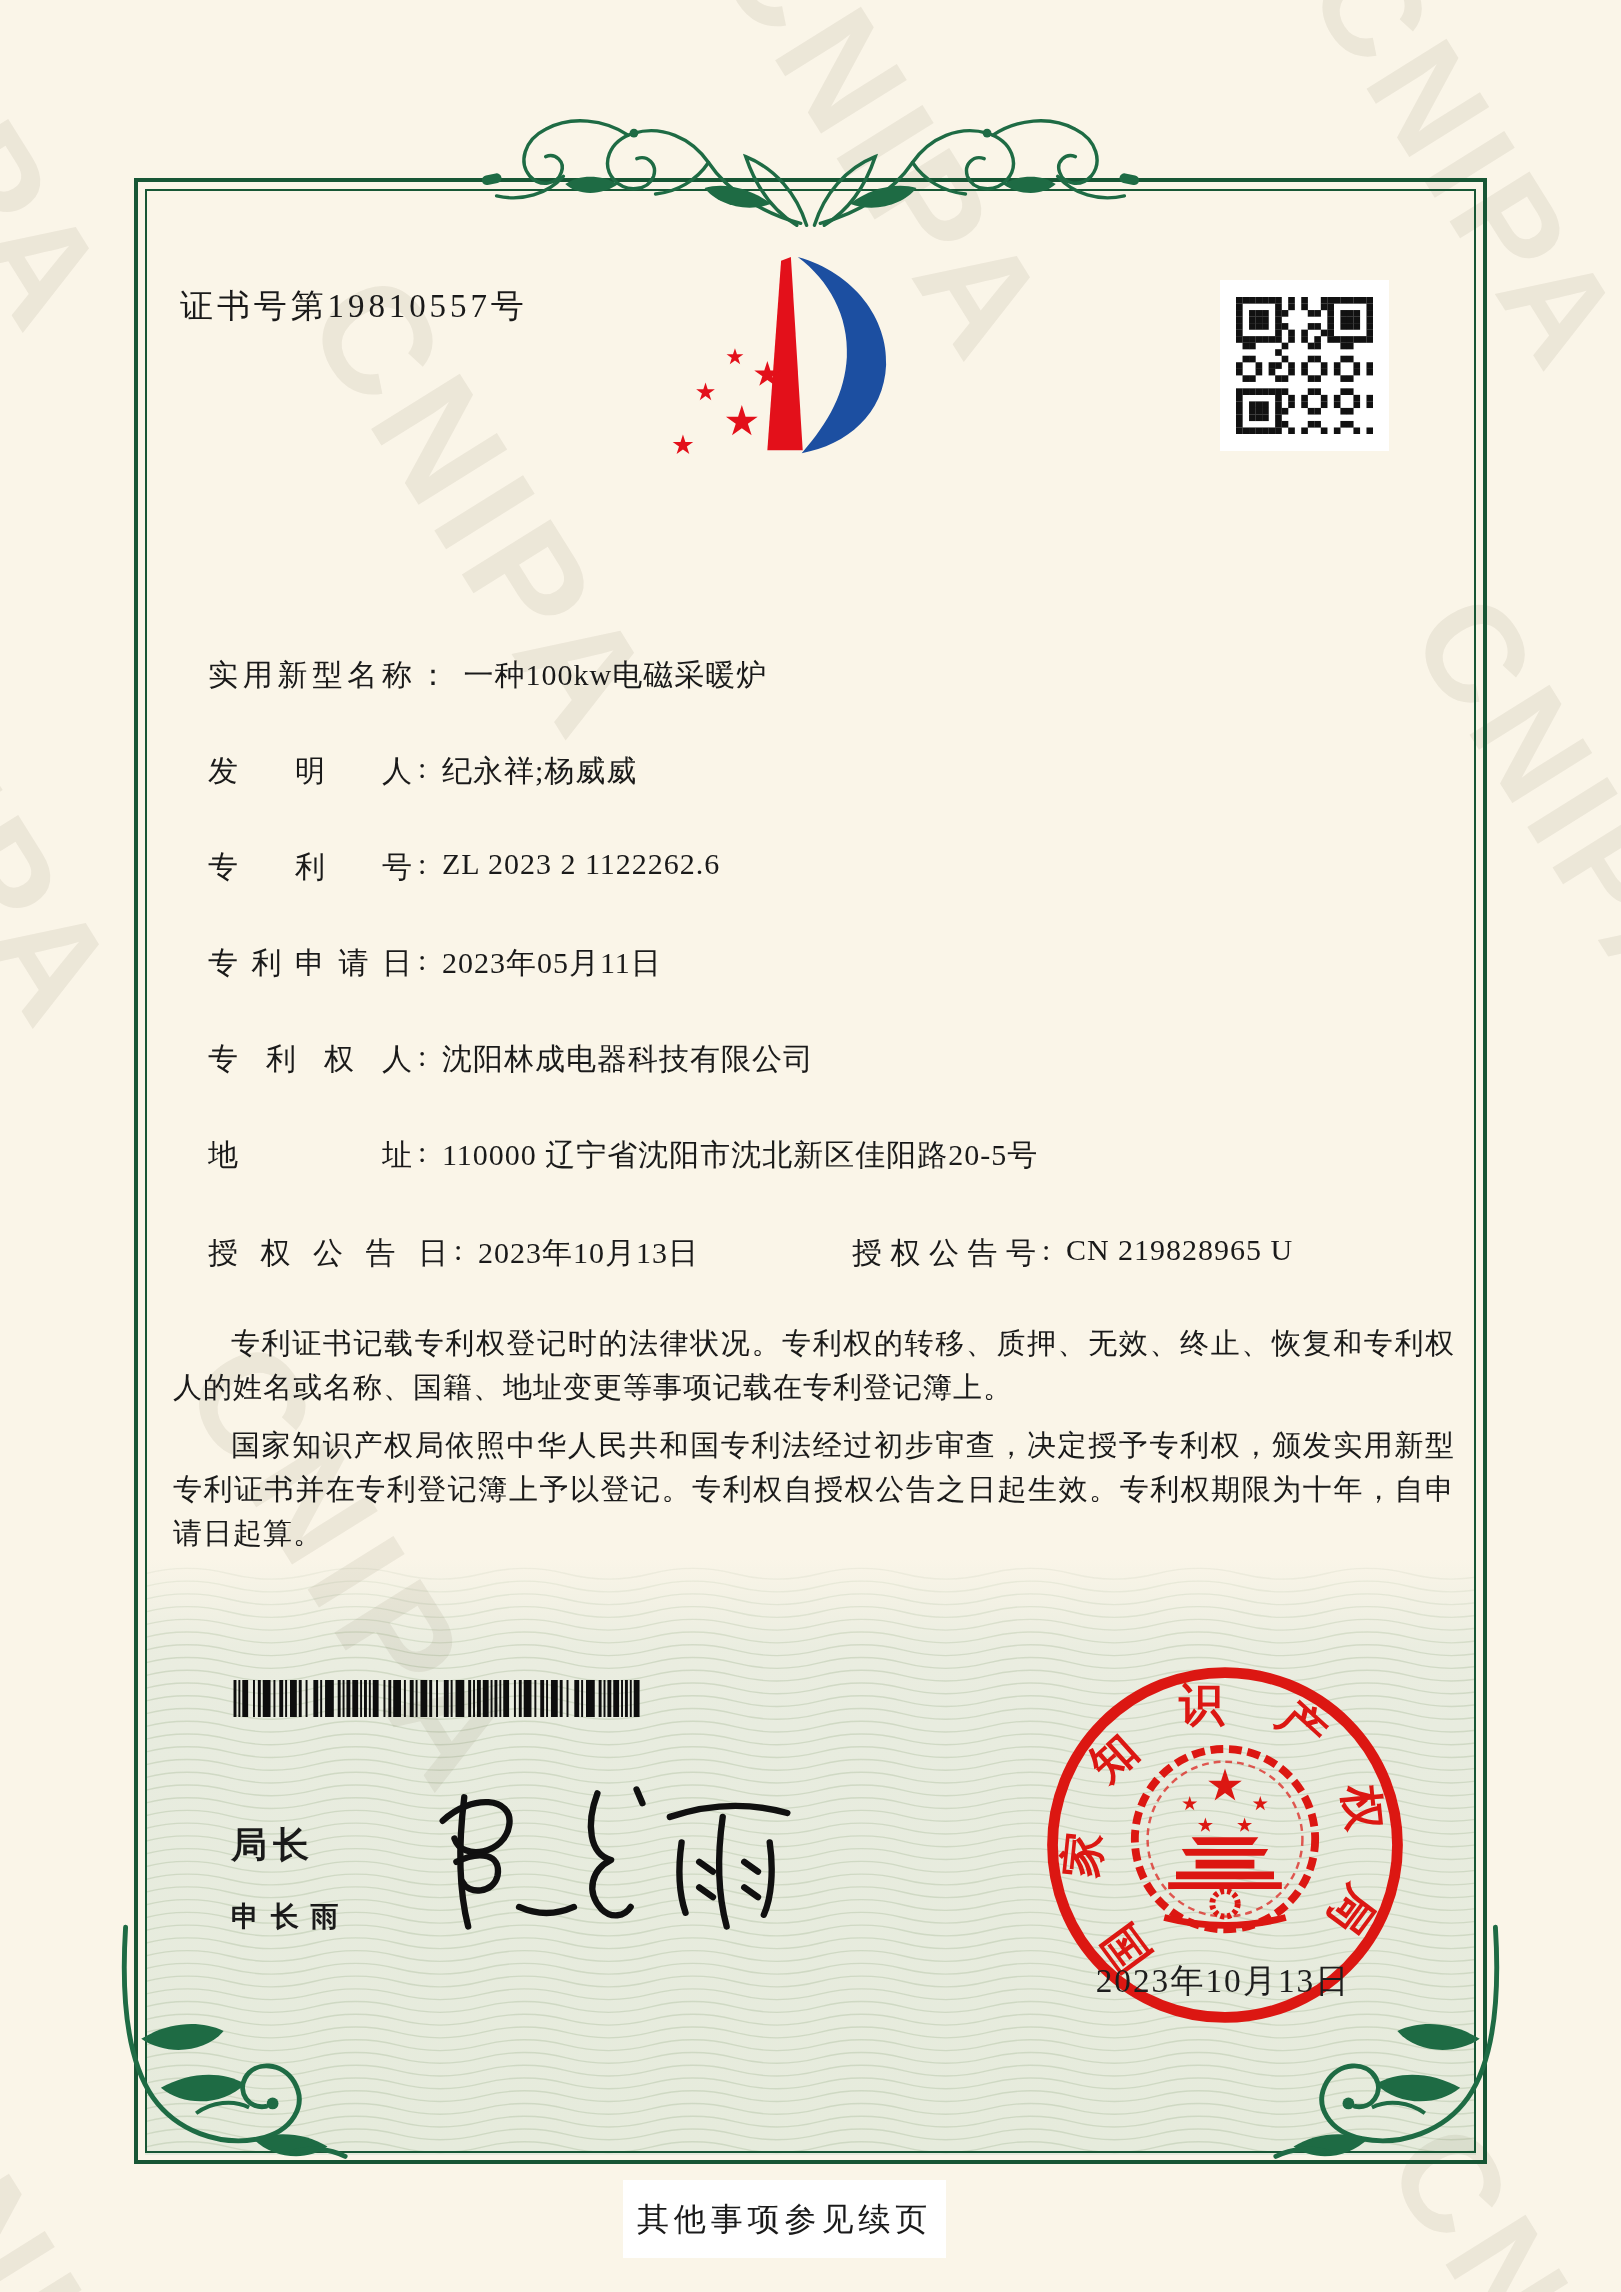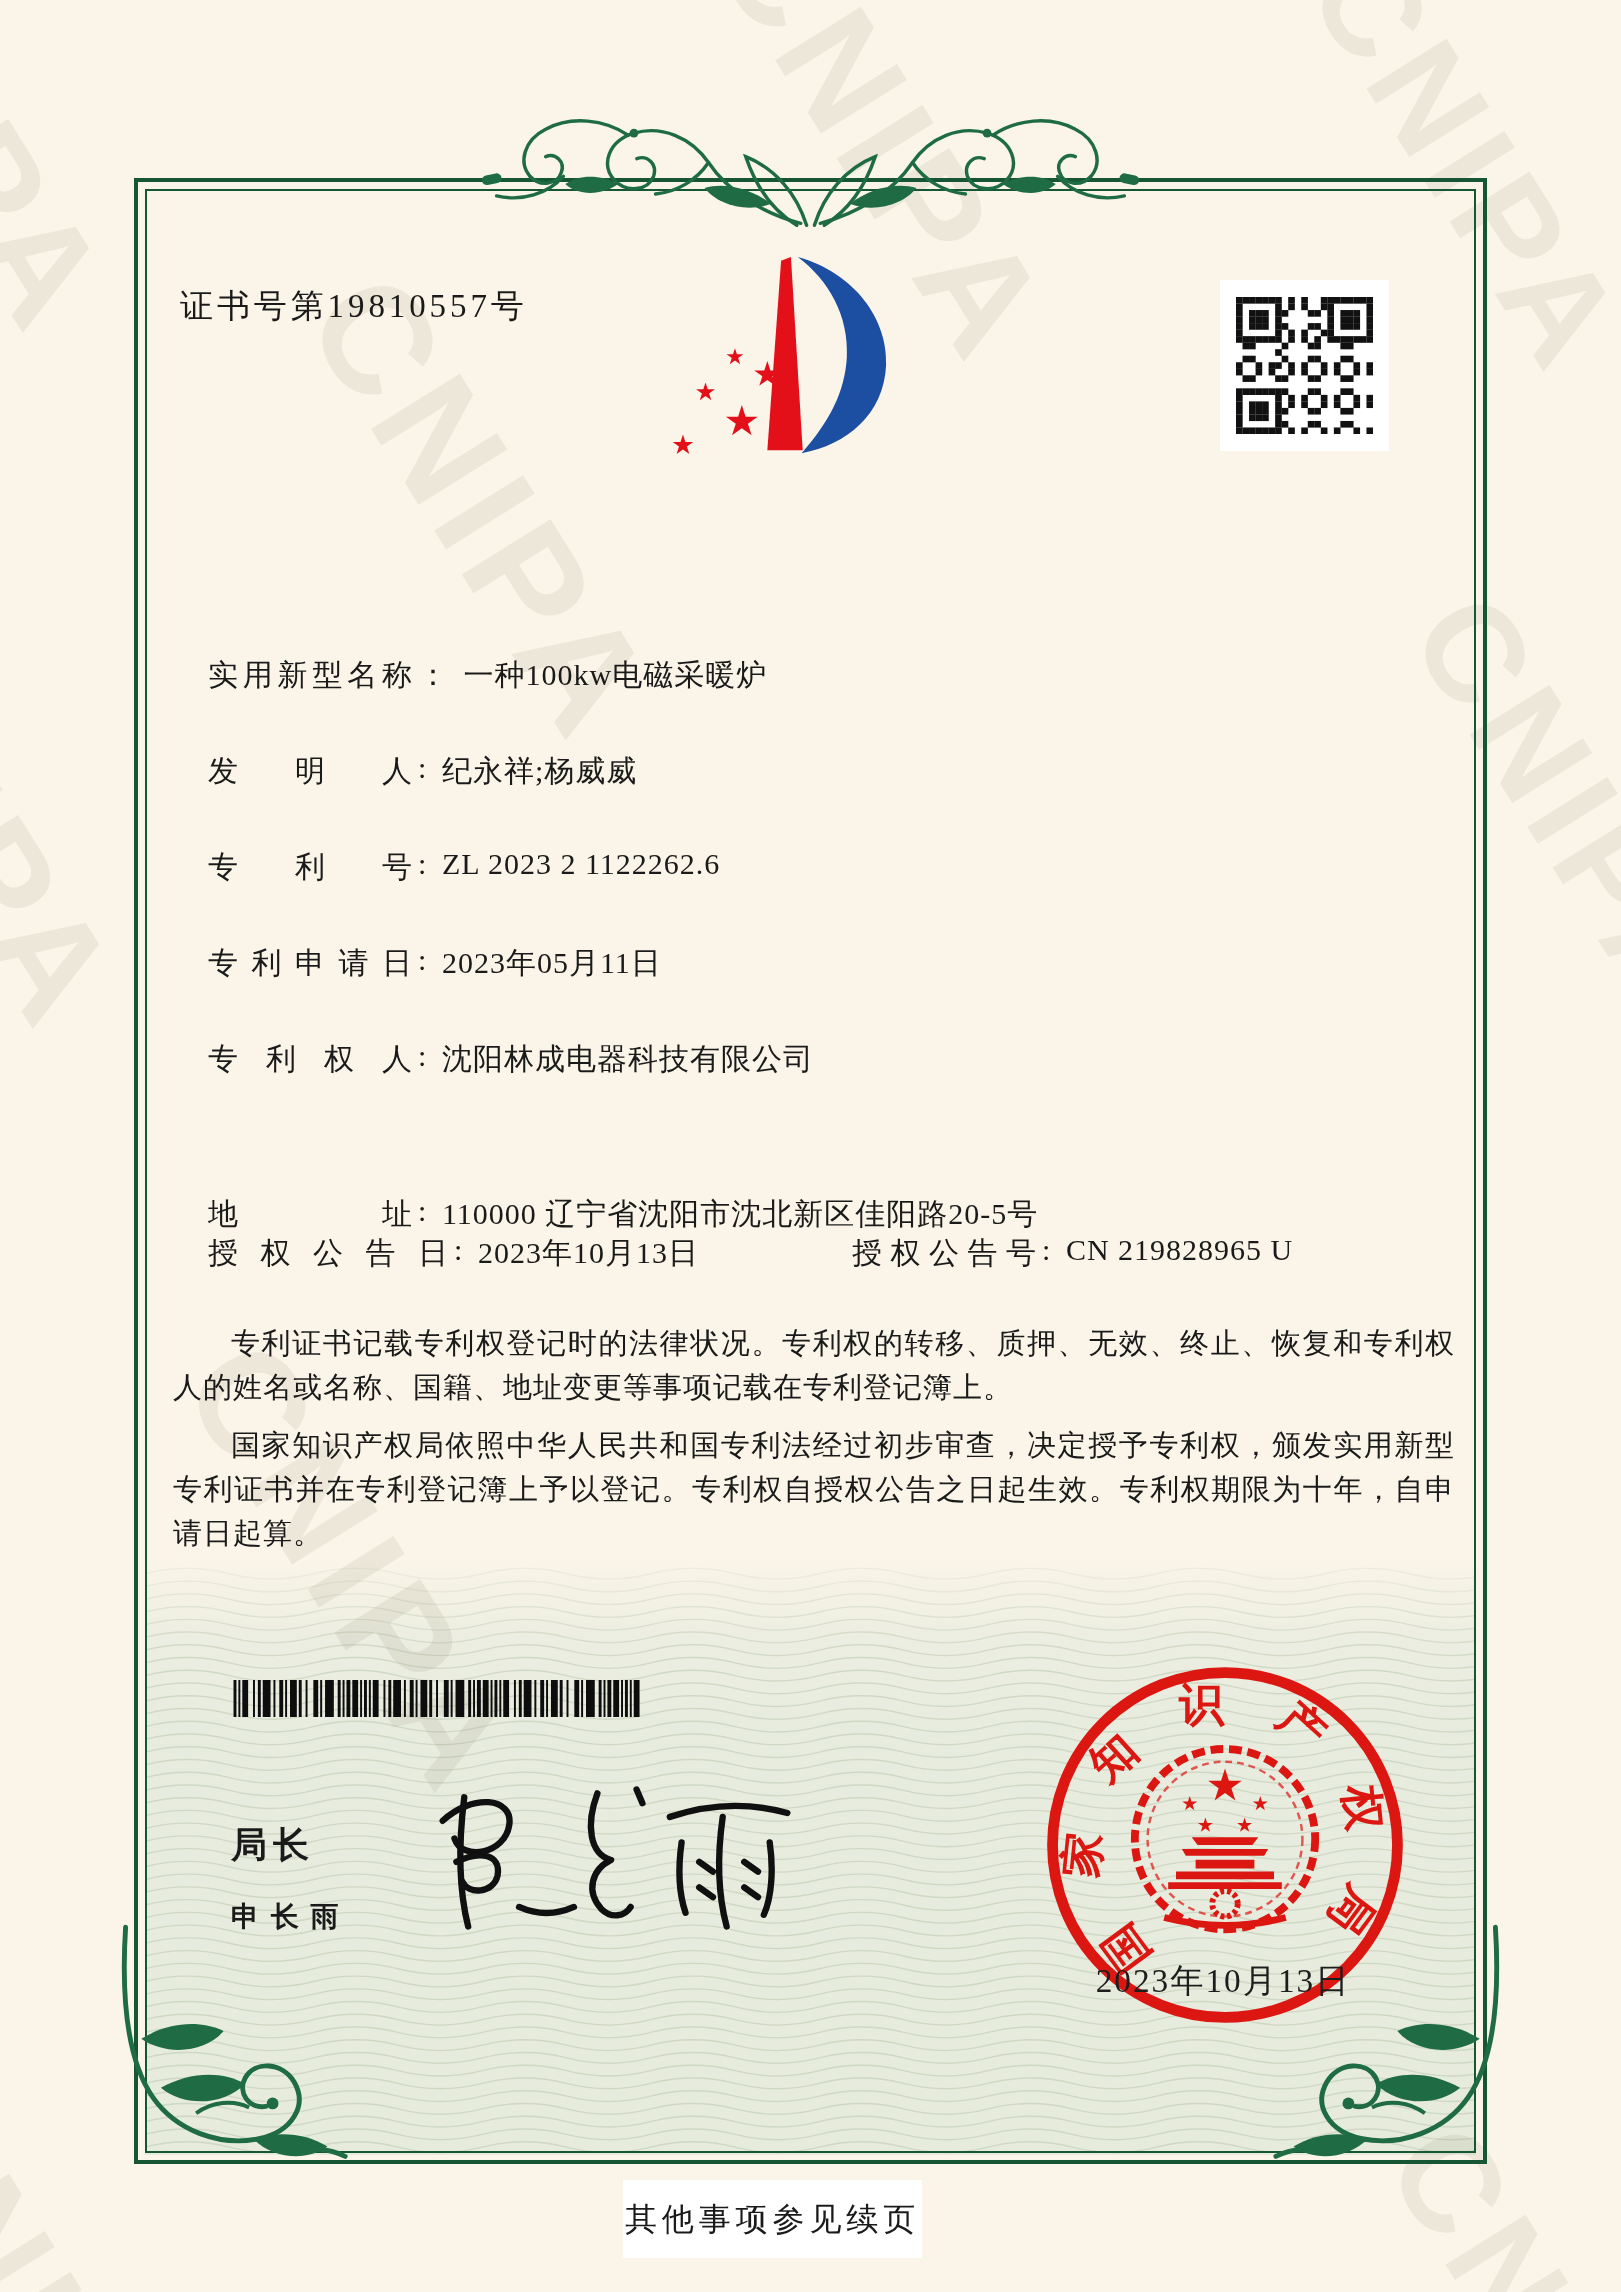--- a/index.html
+++ b/index.html
@@ -46,21 +46,21 @@
   .sig-script{position:absolute;left:429px;top:1760px;z-index:6;}
   
   .seal{position:absolute;left:1029px;top:1649px;z-index:7;}
   .seal-ring-text{font-size:46px;font-weight:600;letter-spacing:48px;fill:#DC1712;
                   font-family:"Liberation Serif","DejaVu Serif",serif;}
   .seal-date{font-size:34px;letter-spacing:2px;fill:#1d1d1d;
              font-family:"Liberation Serif","DejaVu Serif",serif;}
   
   .page-info{position:absolute;left:98px;top:2098px;width:1353px;text-align:center;
              font-size:26.5px;z-index:6;}
-  .cont-note{position:absolute;left:623px;top:2180px;width:299px;height:78px;background:#ffffff;
+  .cont-note{position:absolute;left:623px;top:2180px;width:323px;height:78px;background:#ffffff;
              z-index:6;text-align:center;line-height:78px;font-size:32px;letter-spacing:4.9px;}
 </style>
 </head>
 <body>
 
 <div class="page">
 
   <span class="wm" style="left:-118px;top:-147px;font-size:147px;">CNIPA</span>
   <span class="wm" style="left:823px;top:-118px;font-size:147px;">CNIPA</span>
   <span class="wm" style="left:1411px;top:-78px;font-size:137px;">CNIPA</span>
@@ -382,21 +382,21 @@
   </div>
   <div class="field-row" style="top:847px;">
     <span class="flabel" style="width:204px;">专利号</span><span class="fcolon">:</span><span class="fvalue">ZL 2023 2 1122262.6</span>
   </div>
   <div class="field-row" style="top:943px;">
     <span class="flabel" style="width:204px;">专利申请日</span><span class="fcolon">:</span><span class="fvalue">2023年05月11日</span>
   </div>
   <div class="field-row" style="top:1039px;">
     <span class="flabel" style="width:204px;">专利权人</span><span class="fcolon">:</span><span class="fvalue">沈阳林成电器科技有限公司</span>
   </div>
-  <div class="field-row" style="top:1194px;">
+  <div class="field-row" style="top:1135px;">
     <span class="flabel" style="width:204px;">地址</span><span class="fcolon">:</span><span class="fvalue">110000 辽宁省沈阳市沈北新区佳阳路20-5号</span>
   </div>
   <div class="field-row" style="top:1233px;">
     <span class="flabel" style="width:240px;">授权公告日</span><span class="fcolon">:</span><span class="fvalue">2023年10月13日</span>
     <span class="pair2">
       <span class="flabel" style="width:184px;margin-left:44px;">授权公告号</span><span class="fcolon">:</span><span class="fvalue">CN 219828965 U</span>
     </span>
   </div>
 
   <div class="bodytext">

